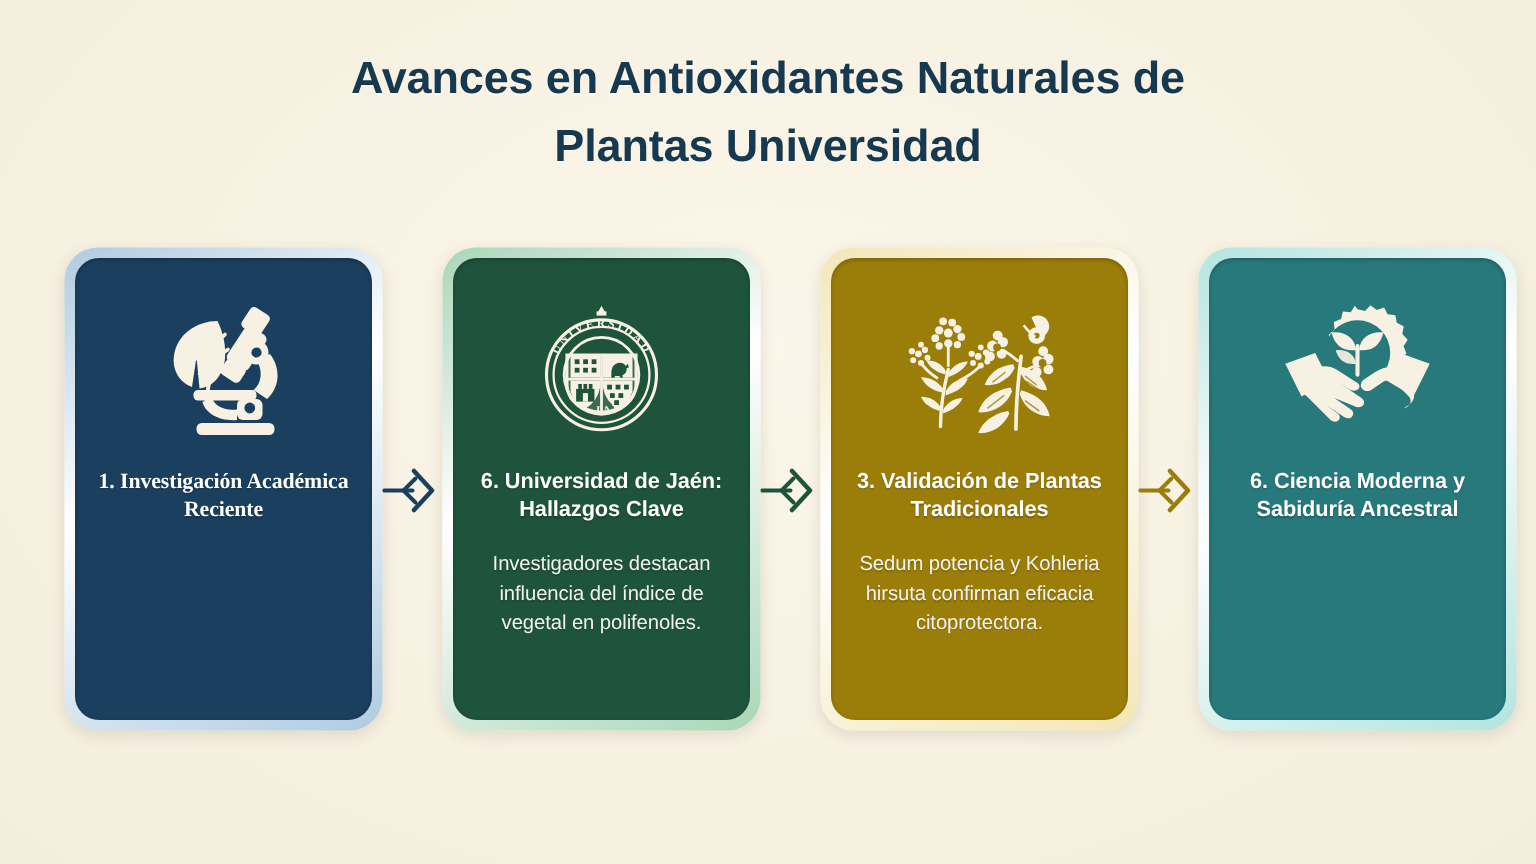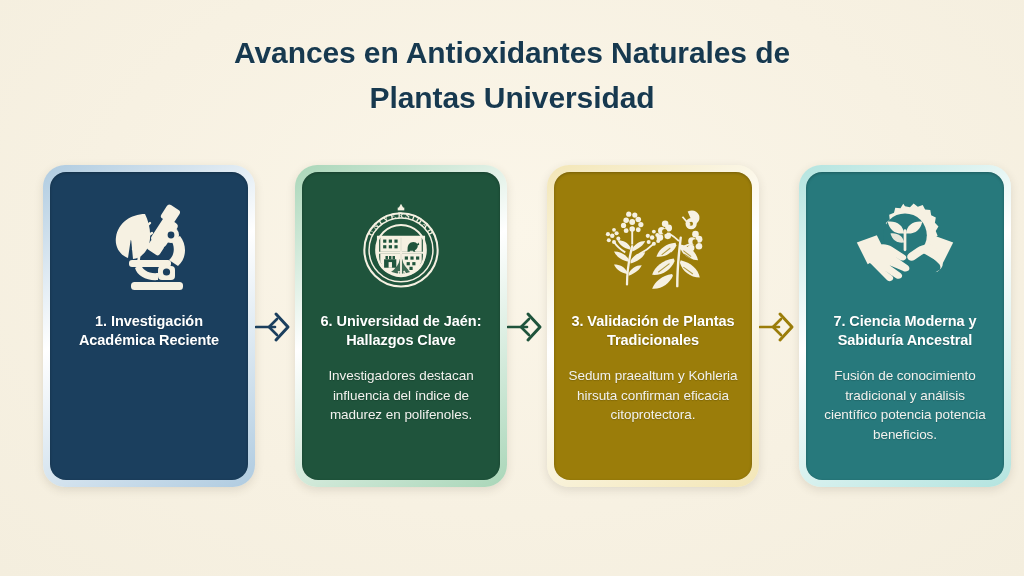--- a/index.html
+++ b/index.html
@@ -129,21 +129,21 @@
 <div class="stage">
 
   <div class="title-wrap">
     <span class="title-line" style="color: rgb(23, 57, 79);">Avances en Antioxidantes Naturales de</span>
     <span class="title-line" style="color: rgb(23, 57, 79);">Plantas Universidad</span>
   </div>
 
   <div class="cards">
 
     <div class="card-slot">
-      <div class="card-outer" id="outer1" style="background: linear-gradient(150deg, rgb(175, 203, 224) 0%, rgb(255, 255, 255) 42%, rgb(175, 203, 224) 100%);">
+      <div class="card-outer" id="outer1" style="background: linear-gradient(150deg, rgb(175, 203, 224) 0%, rgb(255, 255, 255) 42%, rgb(175, 203, 224) 100%); font-family: Liberation Serif, serif;">
         <div class="card-inner" id="inner1" style="background: linear-gradient(160deg, rgb(27, 63, 94) 0%, rgb(27, 63, 94) 60%, rgb(27, 63, 94) 100%); box-shadow: rgba(0, 0, 0, 0.25) 0px 1px 3px inset;">
           <div class="card-icon">
             <svg width="96" height="92" viewBox="0 0 96 92" fill="#F6F1E2">
 
               <path d="M44 12c-14 0-27 9-29 23-1.5 10 4 18 12 21l3-20 2 21c9-1 16-9 17-20 .8-9-1.5-18-5-25z"></path>
               <rect x="38" y="30" width="2.6" height="32" transform="rotate(8 39 46)"></rect>
               <path d="M40 34l-9-7M40 42l-10-5M41 50l-9-3M41 29l8-8M42 37l9-6M43 45l9-4" stroke="#F6F1E2" stroke-width="2.4" fill="none" stroke-linecap="round"></path>
 
               <rect x="62" y="4" width="15" height="16" rx="3" transform="rotate(33 69 12)"></rect>
 
@@ -239,21 +239,21 @@
                   <rect x="62" y="65" width="3.4" height="3.4"></rect>
                 <rect x="59" y="70" width="3.4" height="3.4"></rect>
               </g>
 
               <path d="M25.5 38h49v21c0 11-11 20-24.5 21-13.5-1-24.5-10-24.5-21z" fill="none" stroke="#F6F1E2" stroke-width="2.2"></path>
               <line x1="50" y1="38" x2="50" y2="79" stroke="#F6F1E2" stroke-width="2"></line>
               <line x1="25.5" y1="55" x2="74.5" y2="55" stroke="#F6F1E2" stroke-width="2"></line>
             </svg>
           </div>
           <div class="card-heading">6. Universidad de Jaén: Hallazgos Clave</div>
-          <div class="card-body">Investigadores destacan influencia del índice de madurez en polifenoles.</div>
+          <div class="card-body">Investigadores destacan influencia del índice de vegetal en polifenoles.</div>
         </div>
       </div>
     </div>
 
     <div class="arrow-slot">
       <svg width="40" height="32" viewBox="0 0 40 32" id="arr2">
         <path d="M1 16h19" stroke-width="2.6" fill="none" stroke-linecap="round" stroke="#1F543C"></path>
         <path d="M14 16l8-8M14 16l8 8" stroke-width="2.6" fill="none" stroke-linecap="round" stroke-linejoin="round" stroke="#1F543C"></path>
         <path d="M21 3l12 13-12 13" stroke-width="3" fill="none" stroke-linecap="round" stroke-linejoin="round" stroke="#1F543C"></path>
       </svg>
@@ -340,21 +340,21 @@
                 <path d="M84 62c-13 2-22 9-25 19 12 1 22-6 26-16z"></path>
                 <path d="M92 64c12 3 20 10 22 20-11 0-20-7-23-17z"></path>
                 <path d="M82 80c-12 2-20 9-23 17 11 1 20-6 24-15z"></path>
                 <g stroke="#9B7D0A" stroke-width="1.2" fill="none" opacity="0.75">
                   <path d="M70 58l10-8M72 62l9-7M104 60l-9-7M106 64l-10-7M66 78l13-10M68 84l13-10M106 80l-11-8"></path>
                 </g>
               </g>
             </svg>
           </div>
           <div class="card-heading">3. Validación de Plantas Tradicionales</div>
-          <div class="card-body">Sedum praealtum y Kohleria hirsuta confirman eficacia citoprotectora.</div>
+          <div class="card-body">Sedum potencia y Kohleria hirsuta confirman eficacia citoprotectora.</div>
         </div>
       </div>
     </div>
 
     <div class="arrow-slot">
       <svg width="40" height="32" viewBox="0 0 40 32" id="arr3">
         <path d="M1 16h19" stroke-width="2.6" fill="none" stroke-linecap="round" stroke="#9B7D0A"></path>
         <path d="M14 16l8-8M14 16l8 8" stroke-width="2.6" fill="none" stroke-linecap="round" stroke-linejoin="round" stroke="#9B7D0A"></path>
         <path d="M21 3l12 13-12 13" stroke-width="3" fill="none" stroke-linecap="round" stroke-linejoin="round" stroke="#9B7D0A"></path>
       </svg>
@@ -376,20 +376,19 @@
 
               <path d="M2 44l22-8 10 20-20 12z"></path>
 
               <path d="M108 44L86 36 76 56l20 12z"></path>
 
               <path d="M22 48c6-3 13-3 19 1l14 9c2 1.5 2 4-.5 5.2-2 1-4 .6-5.6-.5l-7-4.6 16 11c2.4 1.7 2.6 4.6.4 6-1.8 1.2-4 1-5.8-.2L38 69l12 8.4c2.3 1.6 2.5 4.3.6 5.7-1.8 1.3-4 1-5.8-.2l-13-8.8 8.5 6.2c2.1 1.6 2.3 4 .6 5.3-1.7 1.3-3.8 1-5.5-.2L18 68c-4-3-6-7-6-12z"></path>
 
               <path d="M88 48c-7-3-14-2-20 2l-8 5.4c-3 2-3.5 5.4-1 7.4 2 1.6 4.6 1.4 6.6 0l8-5.4c3-2 7-1.6 9.6 1l9 9c3 3 2 7-1.6 8.6l-2 .8 4-2.6c4-2.6 5-7 2.6-10.4z"></path>
             </svg>
           </div>
-          <div class="card-heading">7. Ciencia Moderna y Sabiduría Ancestral</div>
-          <div class="card-body">Fusión de conocimiento tradicional y análisis científico potencia potencia beneficios.</div>
+          <div class="card-heading">6. Ciencia Moderna y Sabiduría Ancestral</div>
         </div>
       </div>
     </div>
 
   </div>
 </div>
 
 </body></html>

